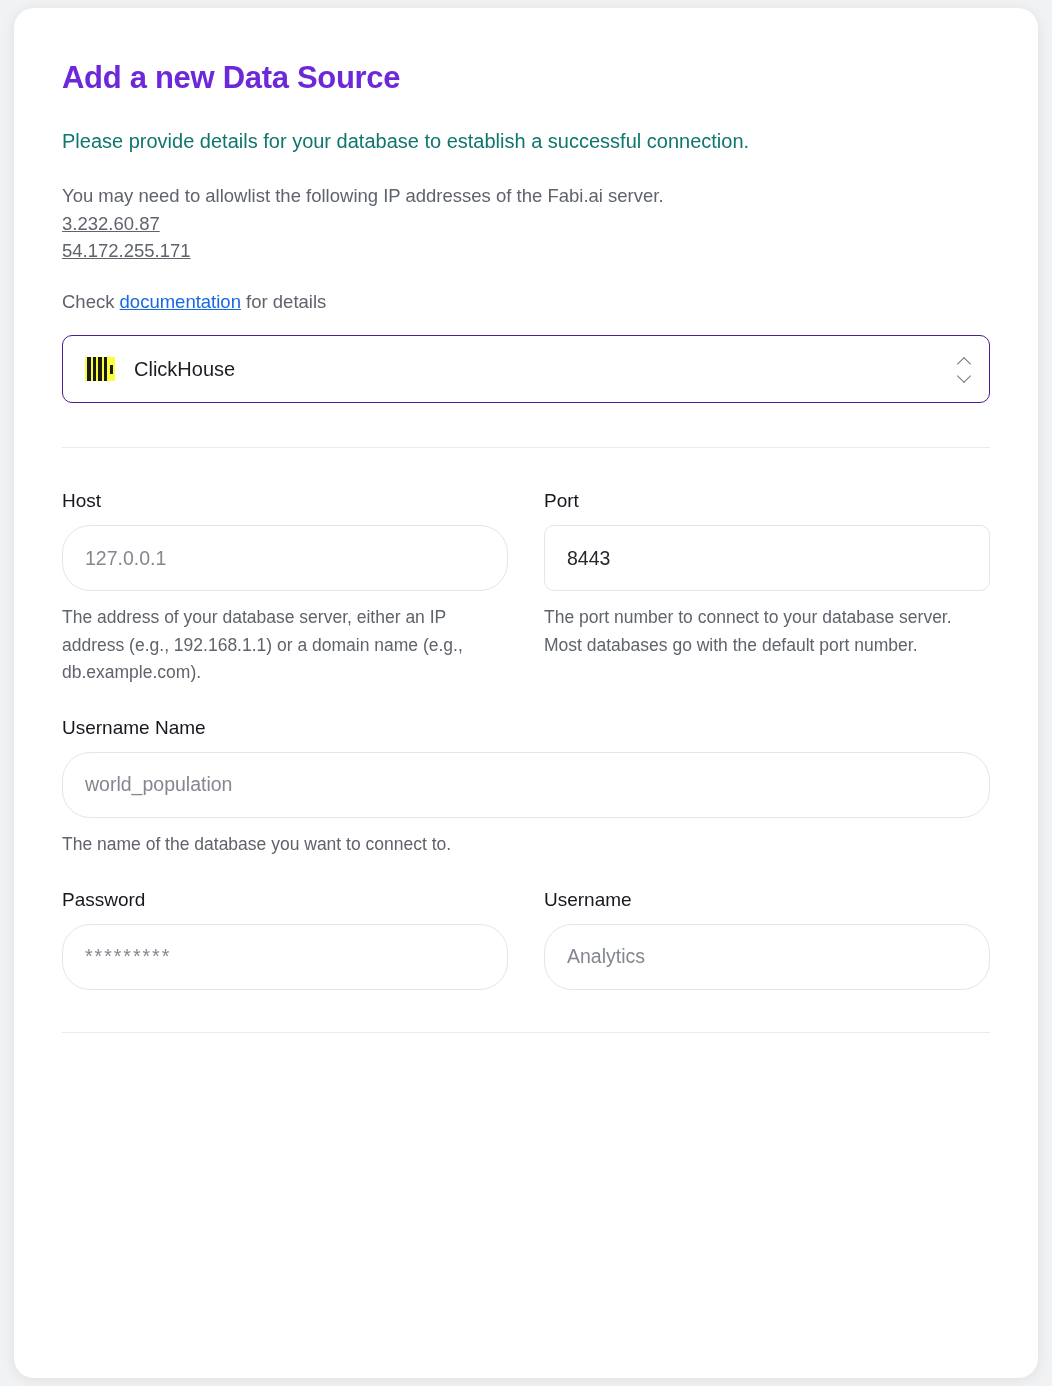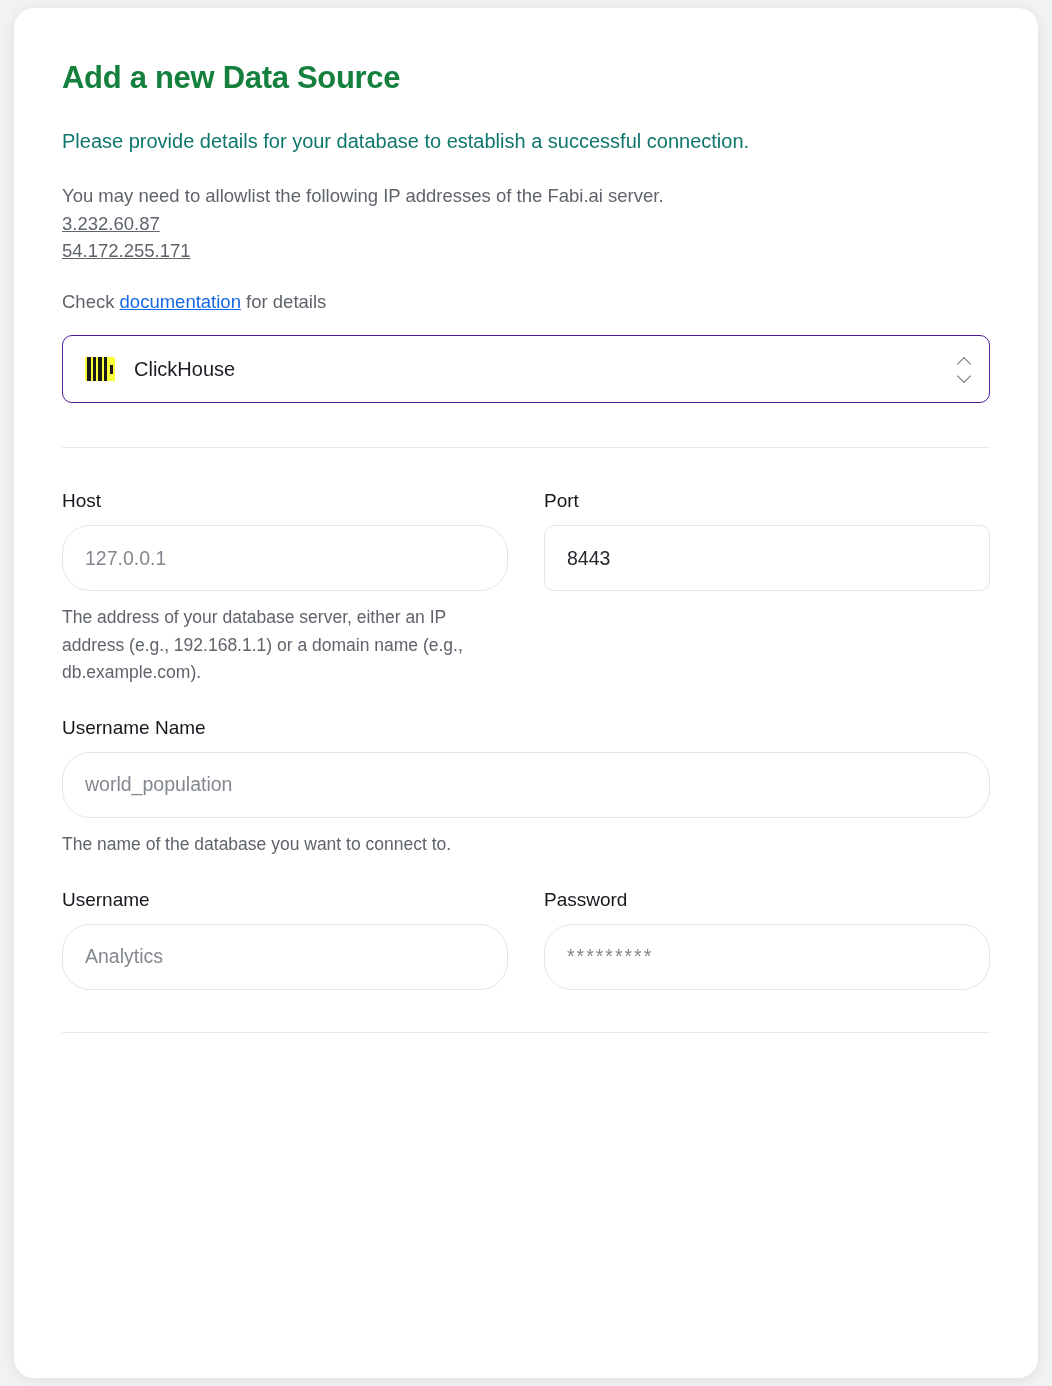--- a/index.html
+++ b/index.html
@@ -22,21 +22,21 @@
     border-radius: 20px;
     box-shadow: 0 2px 14px rgba(0,0,0,0.08);
     overflow: hidden;
   }
   .inner {
     padding: 52px 48px 0 48px;
   }
   .title {
     font-size: 31px;
     font-weight: bold;
-    color: #15803d;
+    color: #6d28d9;
     letter-spacing: -0.3px;
     margin: 0 0 34px 0;
   }
   .subtitle {
     font-size: 20px;
     color: #0f766e;
     margin: 16px 0 32px 0;
   }
   .allowlist-text {
     font-size: 18.5px;
@@ -232,37 +232,38 @@
 
     <div class="row">
       <div class="col">
         <label class="field-label">Host</label>
         <input class="input placeholder-style" placeholder="127.0.0.1" style="">
         <div class="help">The address of your database server, either an IP address (e.g., 192.168.1.1) or a domain name (e.g., db.example.com).</div>
       </div>
       <div class="col">
         <label class="field-label">Port</label>
         <input class="input" value="8443" style="">
+        <div class="help">The port number to connect to your database server. Most databases go with the default port number.</div>
       </div>
     </div>
 
     <div class="block">
       <label class="field-label">Username Name</label>
       <input class="input placeholder-style" placeholder="world_population" style="">
       <div class="help">The name of the database you want to connect to.</div>
     </div>
 
     <div class="row block">
       <div class="col">
+        <label class="field-label">Password</label>
+        <input class="input placeholder-style pw-dots" placeholder="*********" style="">
+      </div>
+      <div class="col">
         <label class="field-label">Username</label>
         <input class="input placeholder-style" placeholder="Analytics" style="">
       </div>
-      <div class="col">
-        <label class="field-label">Password</label>
-        <input class="input placeholder-style pw-dots" placeholder="*********" style="">
-      </div>
     </div>
 
     <div class="footer-divider"></div>
 
 
   </div>
 </div>
 
 </body></html>

